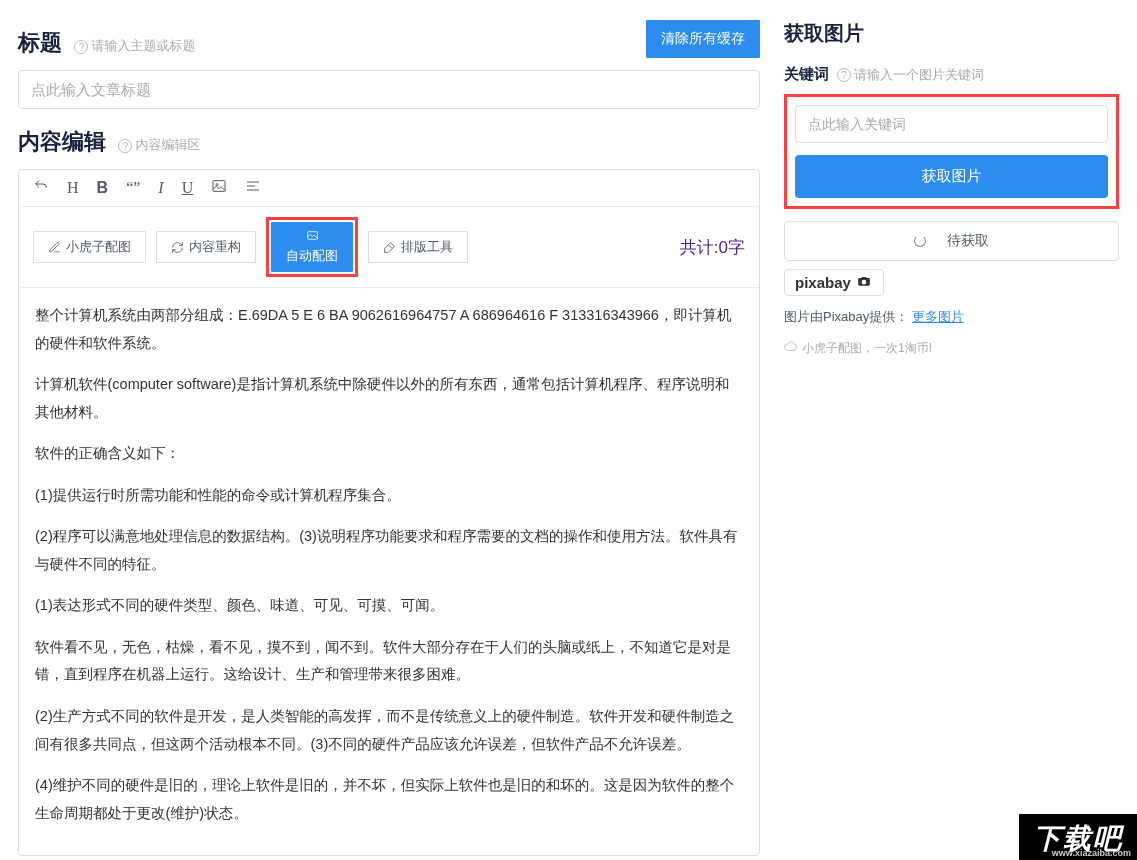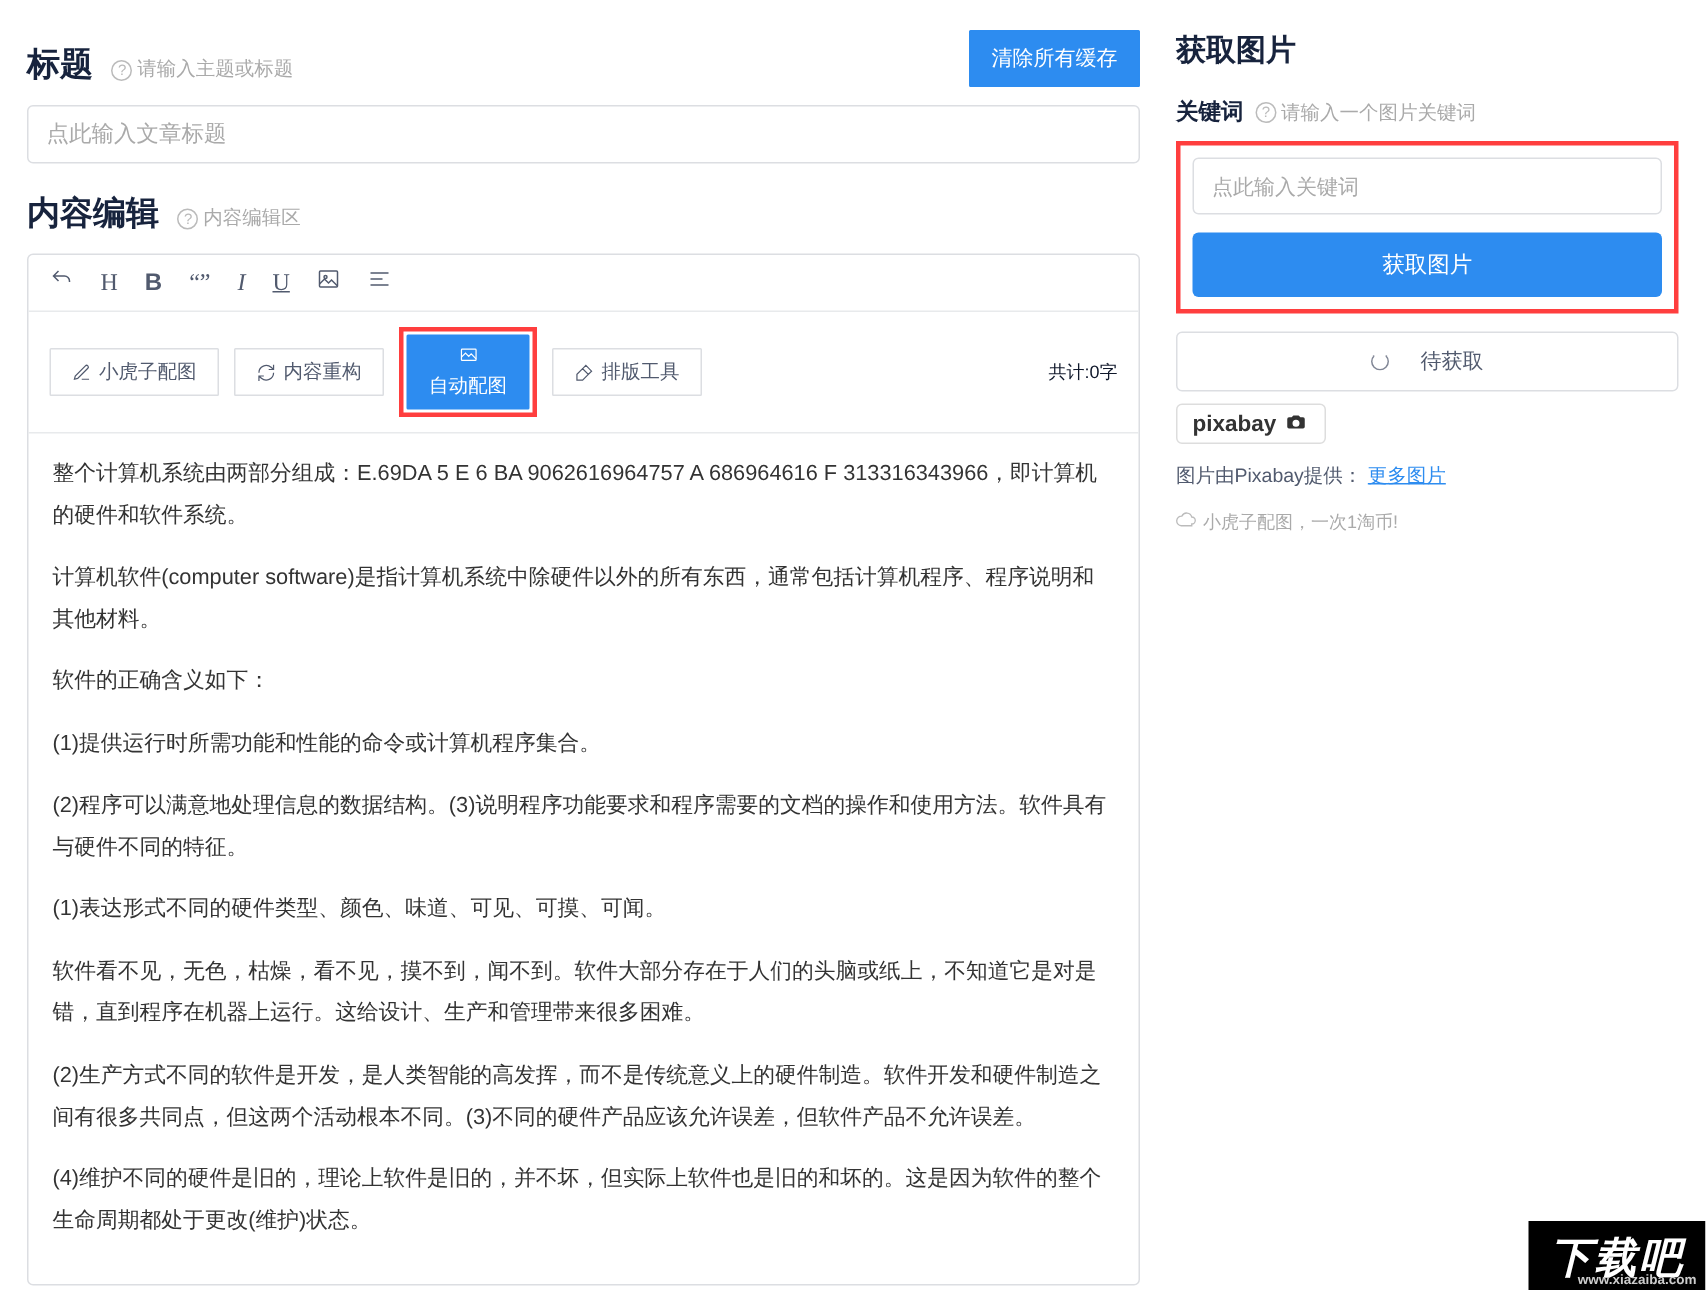--- a/index.html
+++ b/index.html
@@ -21,21 +21,21 @@
 .title-input::placeholder { color: #aaa; }
 
 .editor-box { border: 1px solid #dcdee2; border-radius: 4px; }
 .toolbar-row1 { display: flex; align-items: center; gap: 18px; padding: 8px 14px; border-bottom: 1px solid #e8eaec; }
 .tool-icon { font-size: 16px; color: #515a6e; cursor: pointer; font-family: Georgia, serif; }
 .tool-icon.bold { font-weight: 900; font-family: Arial; }
 .tool-icon.italic { font-style: italic; }
 .tool-icon.underline { text-decoration: underline; }
 .toolbar-row2 { display: flex; align-items: center; padding: 10px 14px; gap: 10px; border-bottom: 1px solid #e8eaec; }
 .toolbar-row2 .spacer { flex: 1; }
-.word-count { font-size: 12px; color: #0f172a; }
+.word-count { font-size: 17px; color: #4c1d95; }
 
 .highlight-box { border: 3px solid #ff3e3e; padding: 2px; display: inline-flex; }
 
 .editor-content { padding: 14px 16px; font-size: 14.5px; line-height: 1.9; color: #333; }
 .editor-content p { margin-bottom: 14px; }
 
 
 .side-section-title { font-size: 20px; font-weight: 700; color: #17233d; margin-bottom: 18px; }
 .side-label-row { display: flex; align-items: center; margin-bottom: 10px; }
 .side-label { font-size: 15px; font-weight: 700; color: #17233d; }

